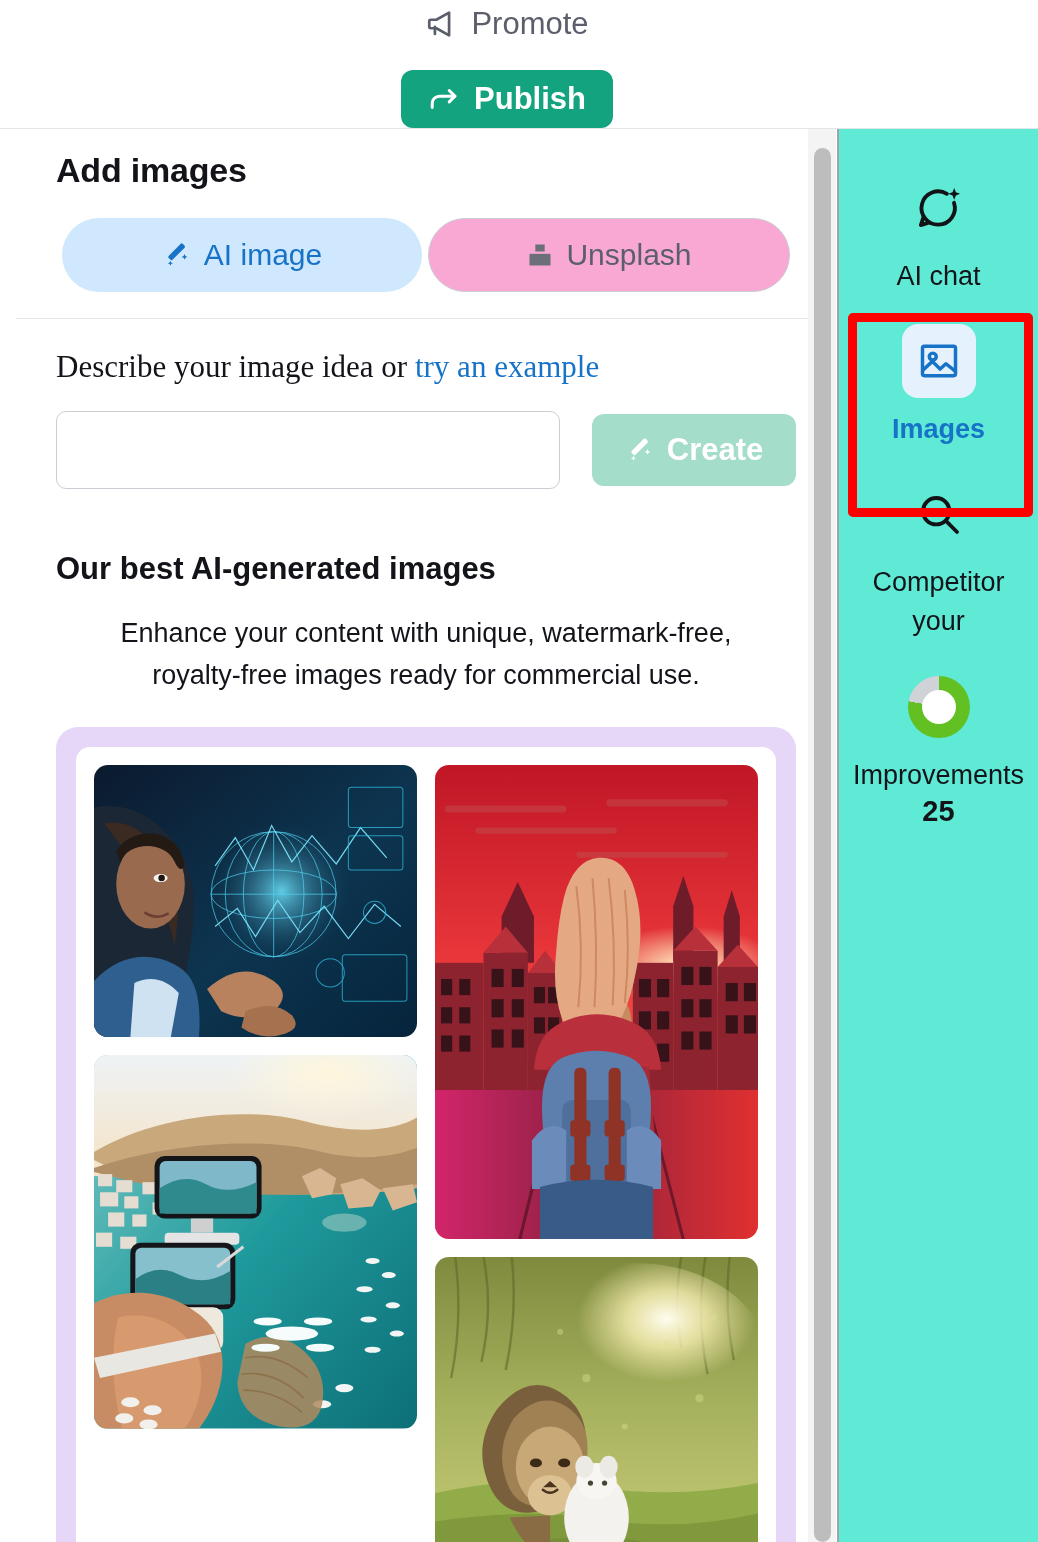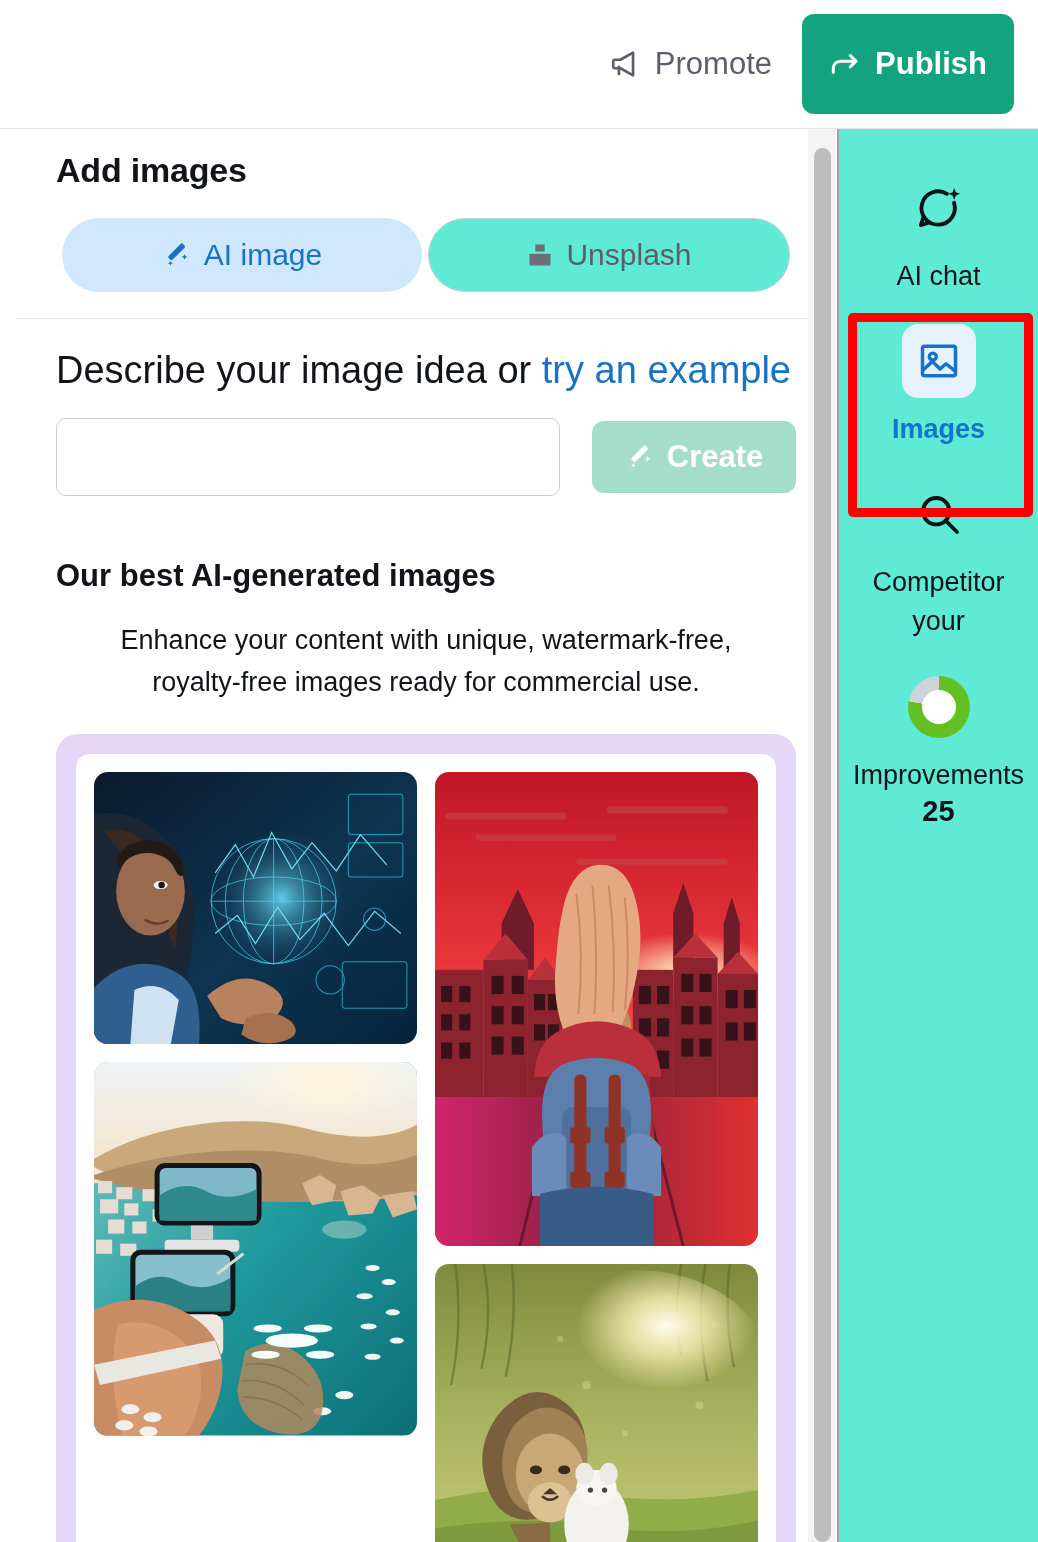--- a/index.html
+++ b/index.html
@@ -9,21 +9,21 @@
     font-family: "Liberation Sans", sans-serif;
     overflow: hidden;
   }
   .app { position: relative; width: 1038px; height: 1542px; background:#fff; }
 
   
   .topbar {
     position: absolute; left:0; top:0; width:1038px; height:129px;
     background:#fff; border-bottom:1px solid #e3e5e8;
     display:flex; align-items:center; justify-content:flex-end;
-    padding-right:24px; gap:22px;
+    padding-right:24px; gap:22px;flex-direction:column;
   }
   .promote-btn {
     display:flex; align-items:center; gap:12px;
     color:#5b5f6b; font-size:31px; font-weight:400;
     background:none; border:none; cursor:pointer;
     padding:6px 8px;
   }
   .publish-btn {
     display:flex; align-items:center; justify-content:center; gap:12px;
     background:#13a37f; color:#fff;
@@ -42,26 +42,26 @@
   .panel-head { padding: 22px 40px 0 40px; }
   .panel-title { font-size:34px; font-weight:700; color:#12141a; letter-spacing:-0.2px; }
 
   .tabs { display:flex; gap:6px; padding: 28px 46px 26px 46px; }
   .tab {
     flex:1; height:74px; border-radius:37px;
     display:flex; align-items:center; justify-content:center; gap:12px;
     font-size:30px; cursor:pointer; background:#fff;
   }
   .tab.active { background:#cfe8fd; color:#1673c7; border:none; font-weight:500; }
-  .tab.idle   { background:#5eead4; color:#5b5f6b; border:1px solid #c9cdd4; font-weight:400;text-align:center; }
+  .tab.idle   { background:#f9a8d4; color:#5b5f6b; border:1px solid #c9cdd4; font-weight:400;text-align:center; }
 
   .divider { height:1px; background:#e3e5e8; width:100%; }
 
   .body-area { padding: 30px 40px 0 40px; }
-  .describe-line { font-size:38px; color:#12141a; }
+  .describe-line { font-size:31px; color:#12141a;font-family:Liberation Serif, serif; }
   .describe-line a { color:#1673c7; text-decoration:none; cursor:pointer; }
 
   .prompt-row { display:flex; gap:20px; align-items:center; margin-top:26px; }
   .prompt-input {
     flex:1; height:78px; border:1px solid #c9cdd4; border-radius:10px;
     padding: 0 18px; font-size:28px; color:#12141a;
     font-family:"Liberation Sans", sans-serif; background:#fff; outline:none;
   }
   .create-btn {
     width:204px; height:72px; border:none; border-radius:12px;

